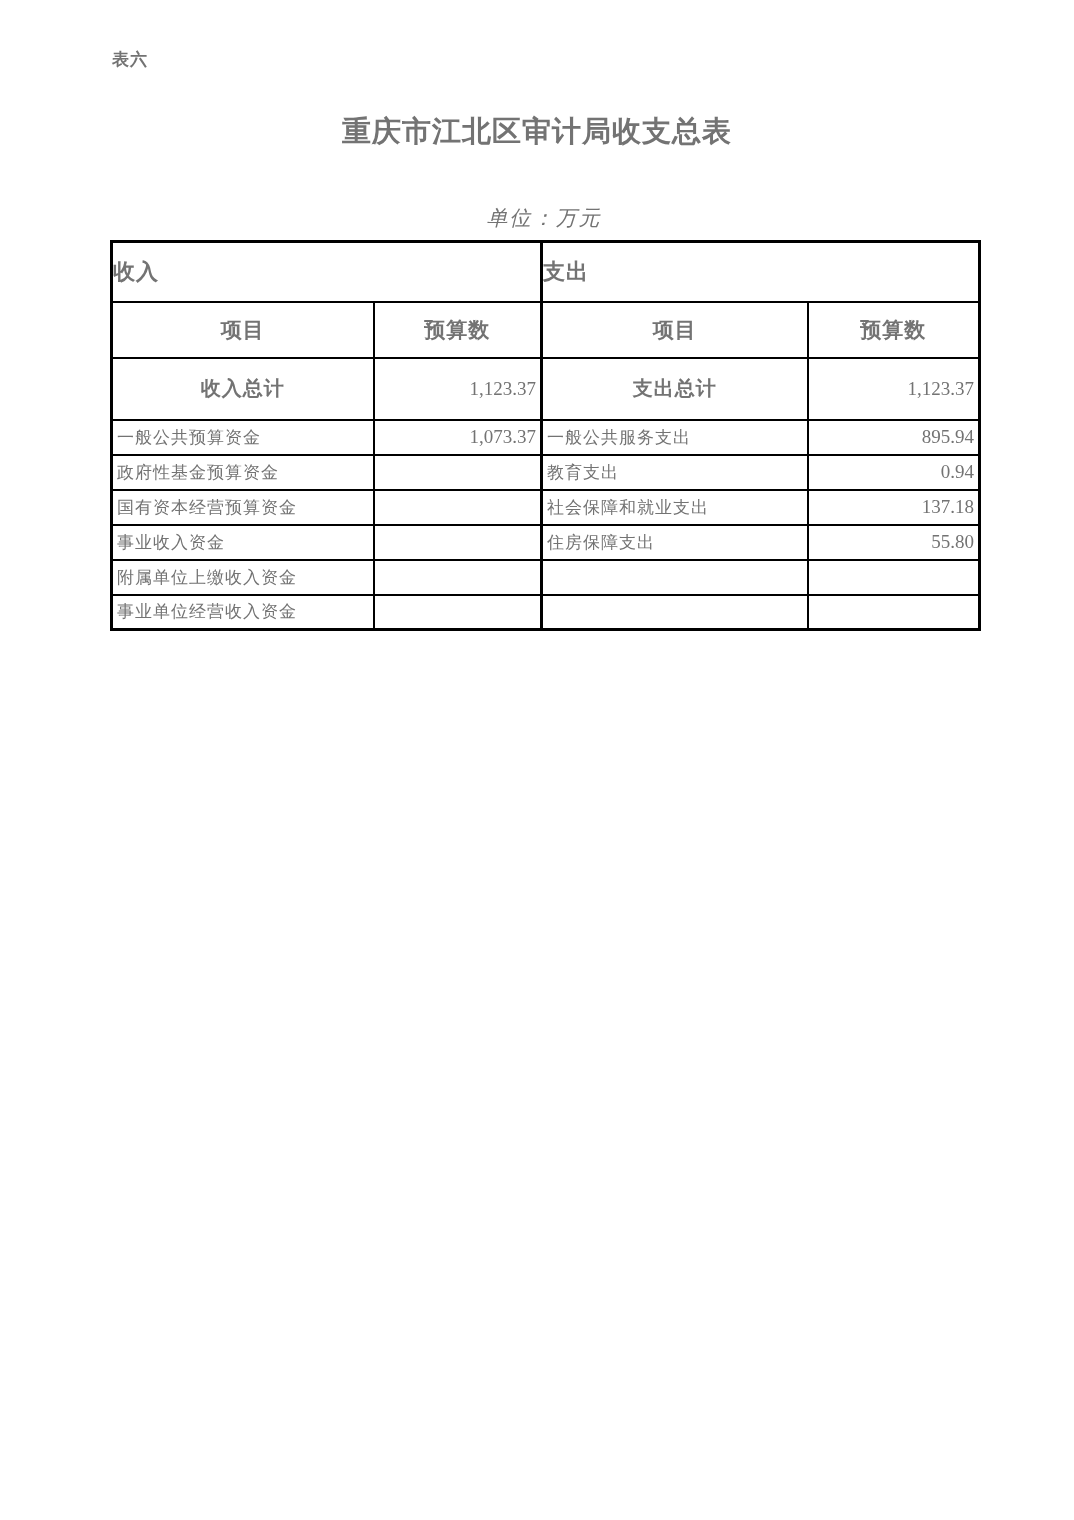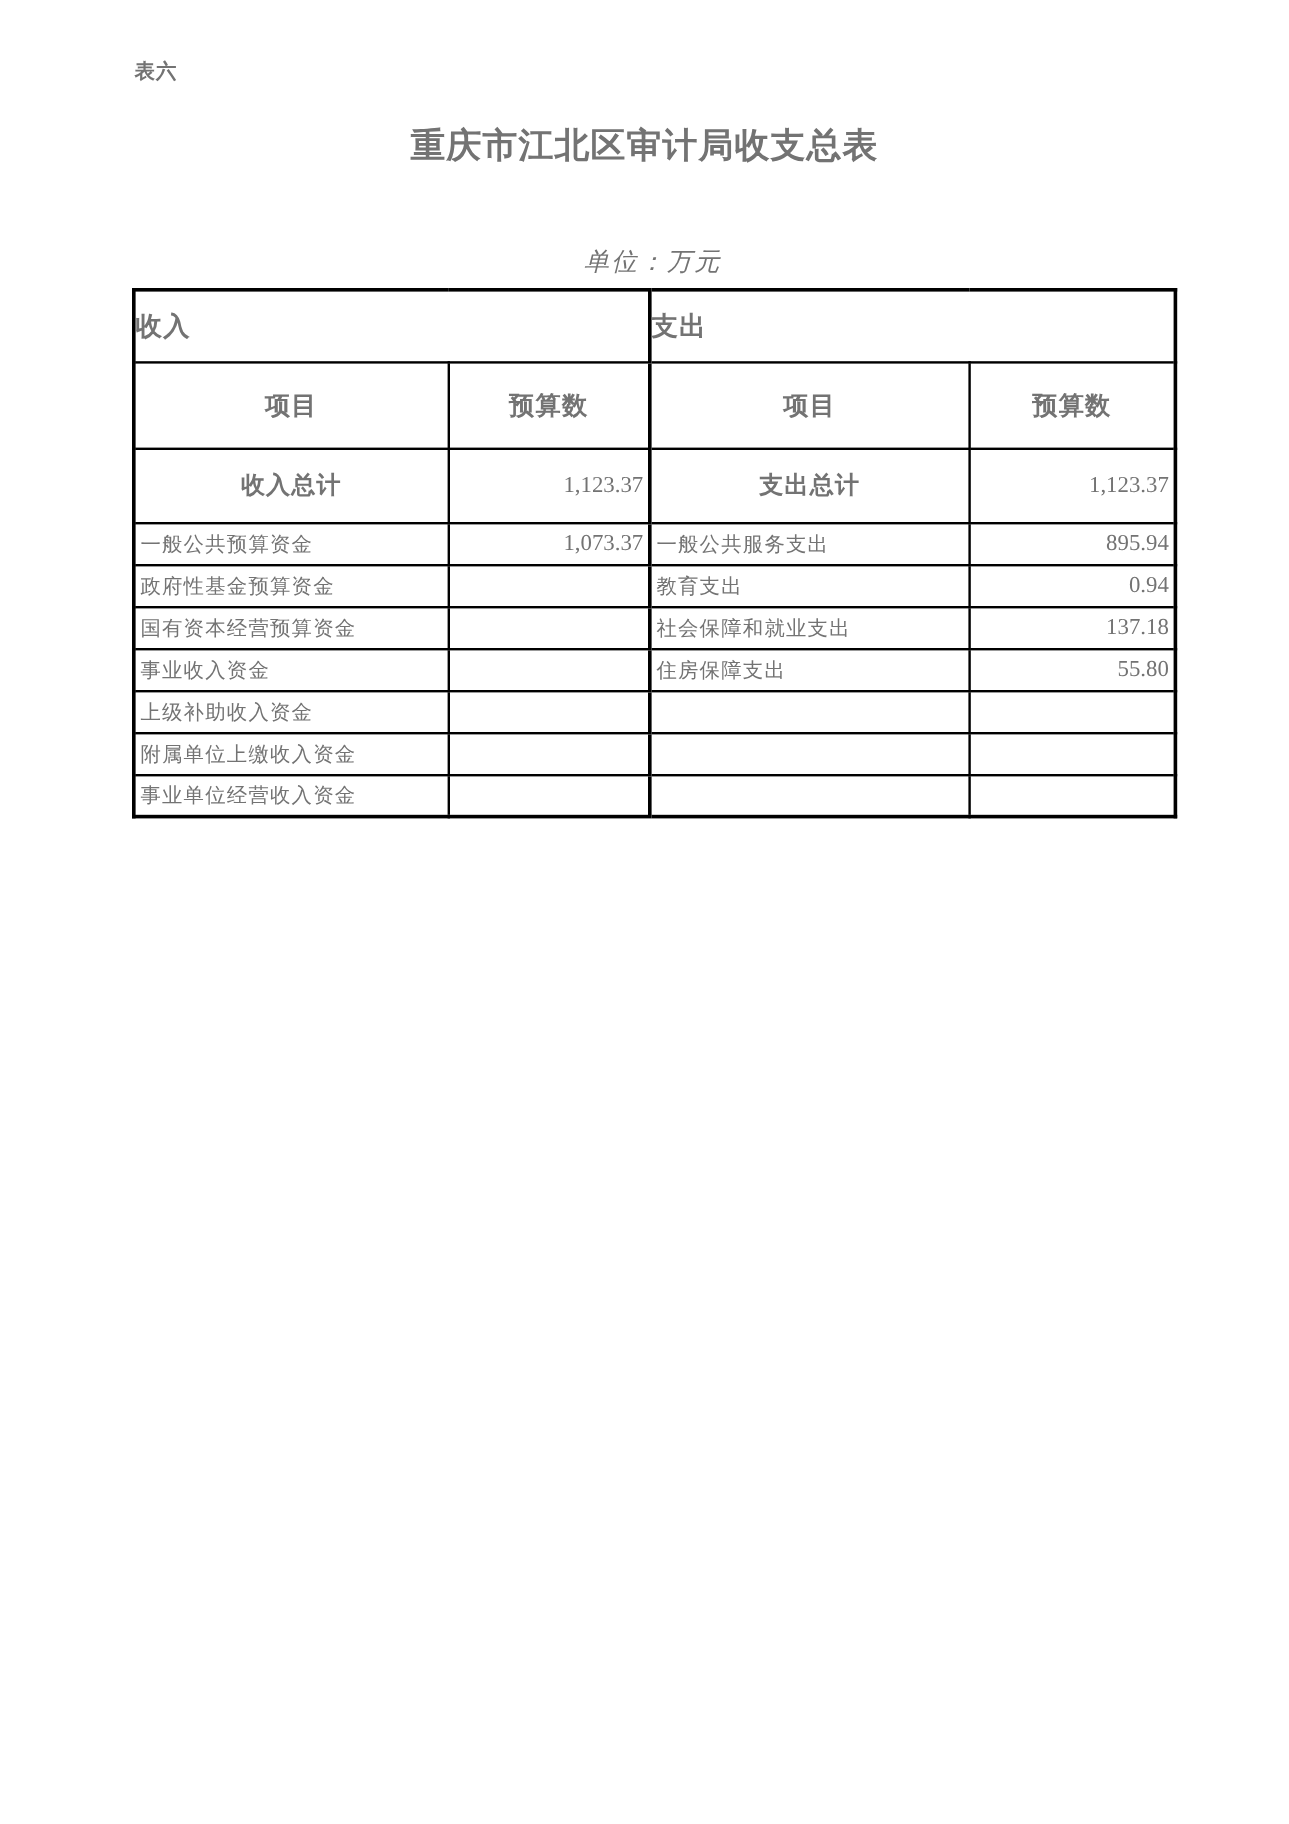--- a/index.html
+++ b/index.html
@@ -19,21 +19,21 @@
     left: 112px;
     top: 48px;
     font-family: "Liberation Sans", sans-serif;
     font-weight: bold;
     font-size: 17px;
     letter-spacing: 1px;
   }
   .title {
     position: absolute;
     left: 0;
-    top: 102px;
+    top: 112px;
     width: 100%;
     text-align: center;
     font-family: "Liberation Serif", serif;
     font-weight: bold;
     font-size: 29px;
     letter-spacing: 1px;
   }
   .unit-note {
     position: absolute;
     left: 110px;
@@ -66,21 +66,21 @@
 
   tr.section-row th {
     height: 60px;
     font-family: "Liberation Sans", sans-serif;
     font-weight: bold;
     font-size: 22px;
     text-align: left;
     letter-spacing: 1px;
   }
   tr.colheader-row th {
-    height: 72px;
+    height: 56px;
     font-family: "Liberation Sans", sans-serif;
     font-weight: bold;
     font-size: 21px;
     text-align: center;
     letter-spacing: 1px;
   }
   tr.total-row td { height: 62px; }
   .total-label {
     text-align: center;
     font-weight: bold;
@@ -159,26 +159,20 @@
           <td class="item-cell mid">社会保障和就业支出</td>
           <td class="num-cell">137.18</td>
         </tr>
         <tr class="data-row">
           <td class="item-cell">事业收入资金</td>
           <td class="num-cell"></td>
           <td class="item-cell mid">住房保障支出</td>
           <td class="num-cell">55.80</td>
         </tr>
         <tr class="data-row">
-          <td class="item-cell">上级补助收入资金</td>
-          <td class="num-cell"></td>
-          <td class="item-cell mid"></td>
-          <td class="num-cell"></td>
-        </tr>
-        <tr class="data-row">
           <td class="item-cell">附属单位上缴收入资金</td>
           <td class="num-cell"></td>
           <td class="item-cell mid"></td>
           <td class="num-cell"></td>
         </tr>
         <tr class="data-row">
           <td class="item-cell">事业单位经营收入资金</td>
           <td class="num-cell"></td>
           <td class="item-cell mid"></td>
           <td class="num-cell"></td>

